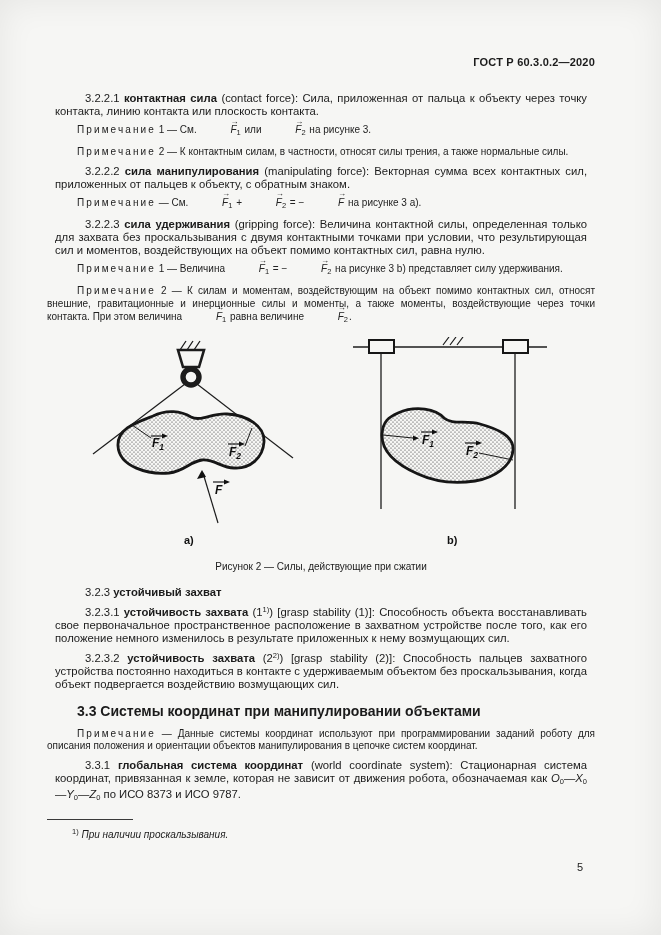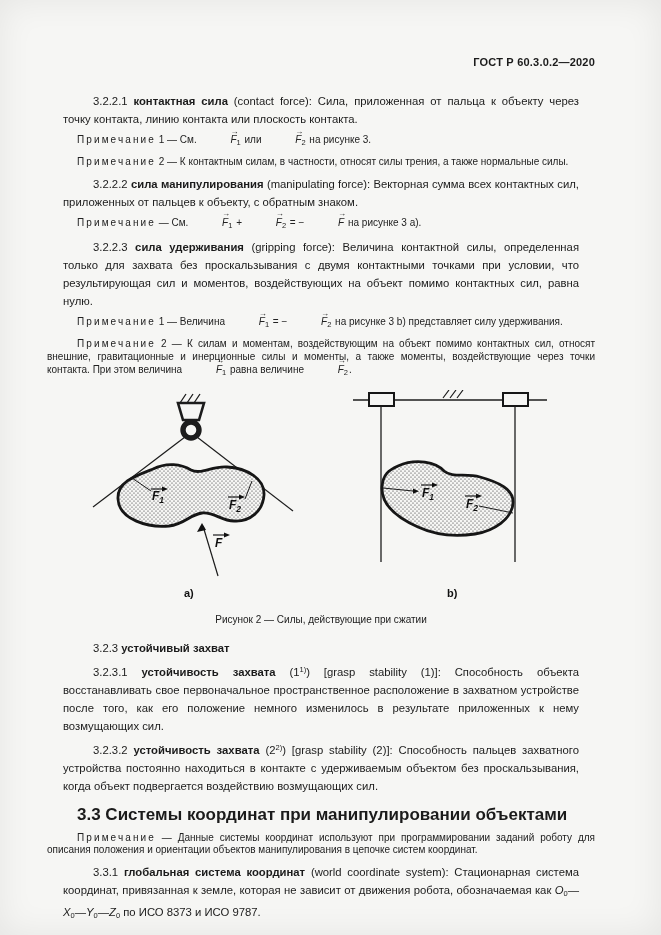--- a/index.html
+++ b/index.html
@@ -13,23 +13,23 @@
     width:661px;height:935px;box-sizing:border-box;
     padding:56px 66px 0 47px;
     background:#f6f6f4;
     box-shadow:inset 0 0 34px rgba(0,0,0,0.07);
   }
   .hdr{
     text-align:right;font-weight:bold;font-size:11px;line-height:12px;
     margin:0 0 24px 0;letter-spacing:.2px;
   }
   .blk{margin:0;}
-  .para{font-size:11.3px;line-height:18px;text-align:justify;text-indent:30px;margin:4px 16px;}
+  .para{font-size:11.3px;line-height:13px;text-align:justify;text-indent:30px;margin:4px 8px;}
   .note{font-size:10px;line-height:12.8px;text-align:justify;text-indent:30px;margin:6px 0;color:#222;}
-  .h{font-size:17px;line-height:14px;text-indent:30px;margin:13px 0 10px 0;}
+  .h{font-size:14px;line-height:14px;text-indent:30px;margin:13px 0 10px 0;}
   .ls{letter-spacing:2.1px;margin-top:44px;}
   sub{font-size:7.5px;vertical-align:-2px;}
   sup{font-size:7.5px;vertical-align:4px;}
   .vec{position:relative;display:inline-block;padding:0 1px;}
   .vec .ar{position:absolute;top:-6.5px;left:1px;font-size:8px;line-height:8px;}
   .figrow{display:flex;gap:11px;margin:10px 0 0 28px;align-items:flex-start;}
   .caption{font-size:10px;text-align:center;margin:12px 0 14px 0;}
   .fnrule{border:none;border-top:1.2px solid #3a3a3a;width:86px;margin:15px 0 5px 0;}
   .fnote{font-size:10px;line-height:14.5px;margin:2px 0;text-indent:25px;}
   .pagenum{text-align:right;font-size:11px;margin-top:18px;padding-right:12px;}

